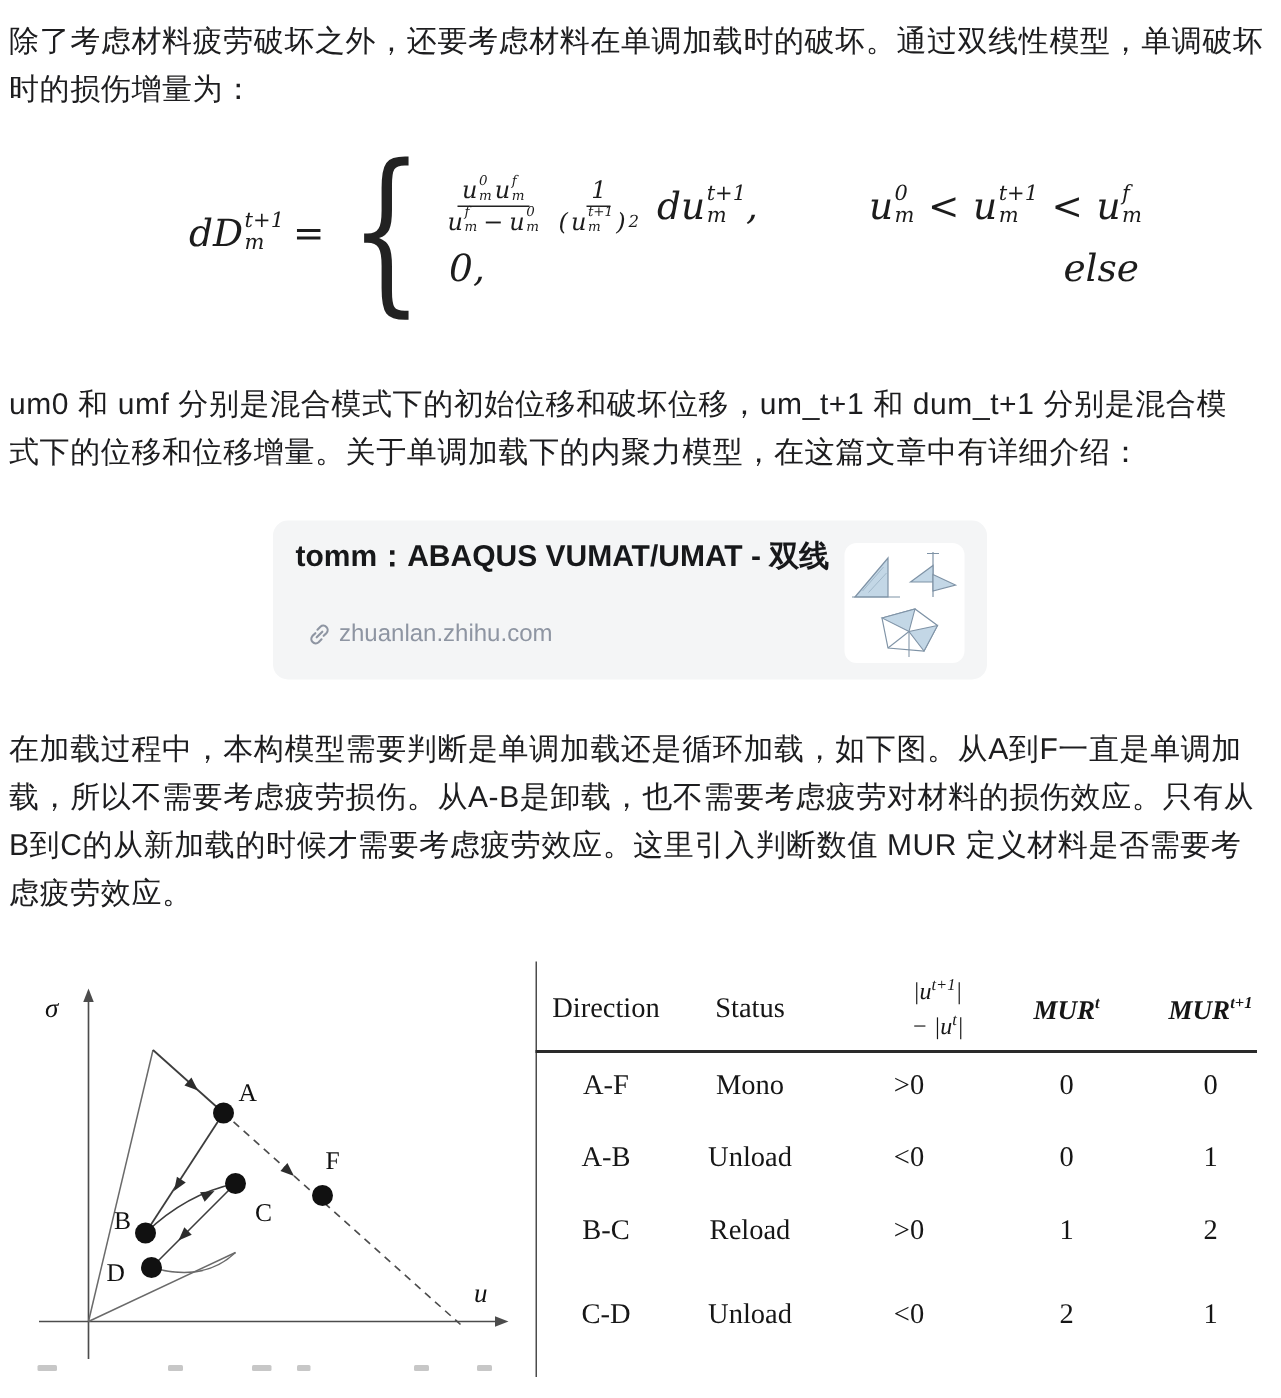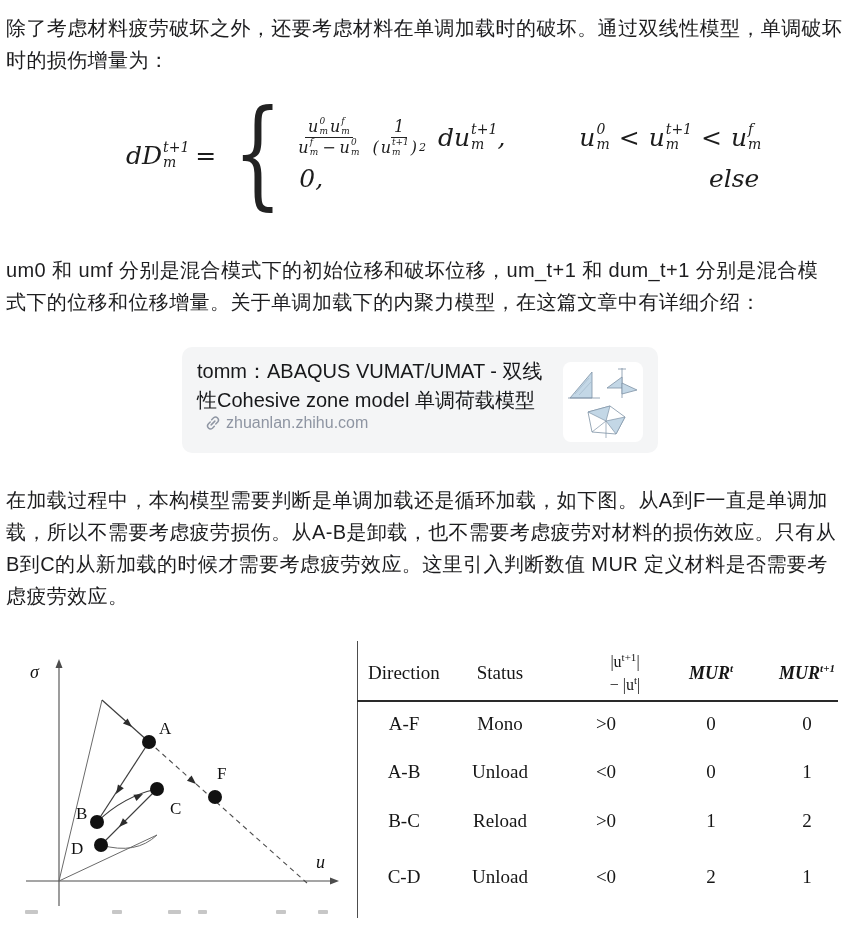--- a/index.html
+++ b/index.html
@@ -29,41 +29,41 @@
   .frac .num{border-bottom:1.3px solid #222;padding-bottom:1px;}
   .frac .op{margin:0 2px;font-style:normal;}
   .psup{font-size:11px;vertical-align:super;line-height:0;}
   .main{margin-left:2px;}
   .cond{margin-left:auto;display:inline-flex;align-items:center;}
   .lt{font-style:normal;margin:0 9px;}
   .elsew{margin-right:6px;margin-left:48px;}
 
   
   .card{position:absolute;left:182px;top:347px;width:476px;height:106px;background:#f4f5f6;border-radius:10px;cursor:pointer;}
-  .card-title{position:absolute;left:15px;top:10px;font-size:20px;line-height:29px;font-weight:400;color:#17181a;}
+  .card-title{position:absolute;left:15px;top:10px;font-size:20px;line-height:29px;font-weight:700;color:#17181a;}
   .card-title div{white-space:nowrap;}
   .card-domain{position:absolute;left:22px;top:67px;display:flex;align-items:center;gap:4px;font-size:16px;color:#8e95a2;}
   .thumb{position:absolute;left:381px;top:15px;width:80px;height:80px;background:#ffffff;border-radius:8px;overflow:hidden;}
 
   
   .figure{position:absolute;left:20px;top:638px;width:335px;height:294px;}
   .divider{position:absolute;left:357px;top:641px;width:1px;height:277px;background:#4d4d4d;}
   .hrule{position:absolute;left:357px;top:700px;width:481px;height:2px;background:#2a2a2a;}
 
   
   .murtable{
     position:absolute;left:358px;top:646px;width:496px;
     display:grid;grid-template-columns:92px 100px 112px 98px 94px;
     grid-template-rows:54px 48px 48px 50px 62px;
     align-items:center;justify-items:center;
     font-family:"Liberation Serif","DejaVu Serif",serif;font-size:19px;color:#161616;
   }
   .murtable .th{font-size:19px;text-align:center;}
   .murtable .th.math{font-style:italic;font-size:18px;font-weight:bold;}
-  .murtable .th.delta{font-size:16px;line-height:1.35;margin-left:38px;}
+  .murtable .th.delta{font-style:italic;font-size:16px;line-height:1.35;margin-left:38px;}
   .murtable sup{font-size:11px;}
   .murtable .td{text-align:center;}
 
   
   .rem{position:absolute;top:910px;height:4px;background:#8f8f8f;opacity:.5;border-radius:1px;}
 </style>
 </head>
 <body>
 
 <div class="para" style="top:12px;">
@@ -177,21 +177,20 @@
 </div>
 
 <div class="para" style="top:254px;">
   <div>um0 和 umf 分别是混合模式下的初始位移和破坏位移，um_t+1 和 dum_t+1 分别是混合模</div>
   <div>式下的位移和位移增量。关于单调加载下的内聚力模型，在这篇文章中有详细介绍：</div>
 </div>
 
 <div class="card">
   <div class="card-title">
     <div>tomm：ABAQUS VUMAT/UMAT - 双线</div>
-    <div>性Cohesive zone model 单调荷载模型</div>
   </div>
   <div class="card-domain">
     <svg width="18" height="18" viewBox="0 0 24 24">
       <path d="M9.5 14.5 L14.5 9.5 M8.3 10.8 l-2.6 2.6 a3.9 3.9 0 0 0 5.5 5.5 l2.6 -2.6 M10.2 7.7 l2.6 -2.6 a3.9 3.9 0 0 1 5.5 5.5 l-2.6 2.6" stroke="#8e95a2" stroke-width="1.9" fill="none" stroke-linecap="round"></path>
     </svg>
     <span>zhuanlan.zhihu.com</span>
   </div>
   <div class="thumb">
     <svg width="80" height="80" viewBox="0 0 80 80">
       <polygon points="7,36 29,10 29,36" fill="#c3d7e6" stroke="#7f93a6" stroke-width="0.8"></polygon>

